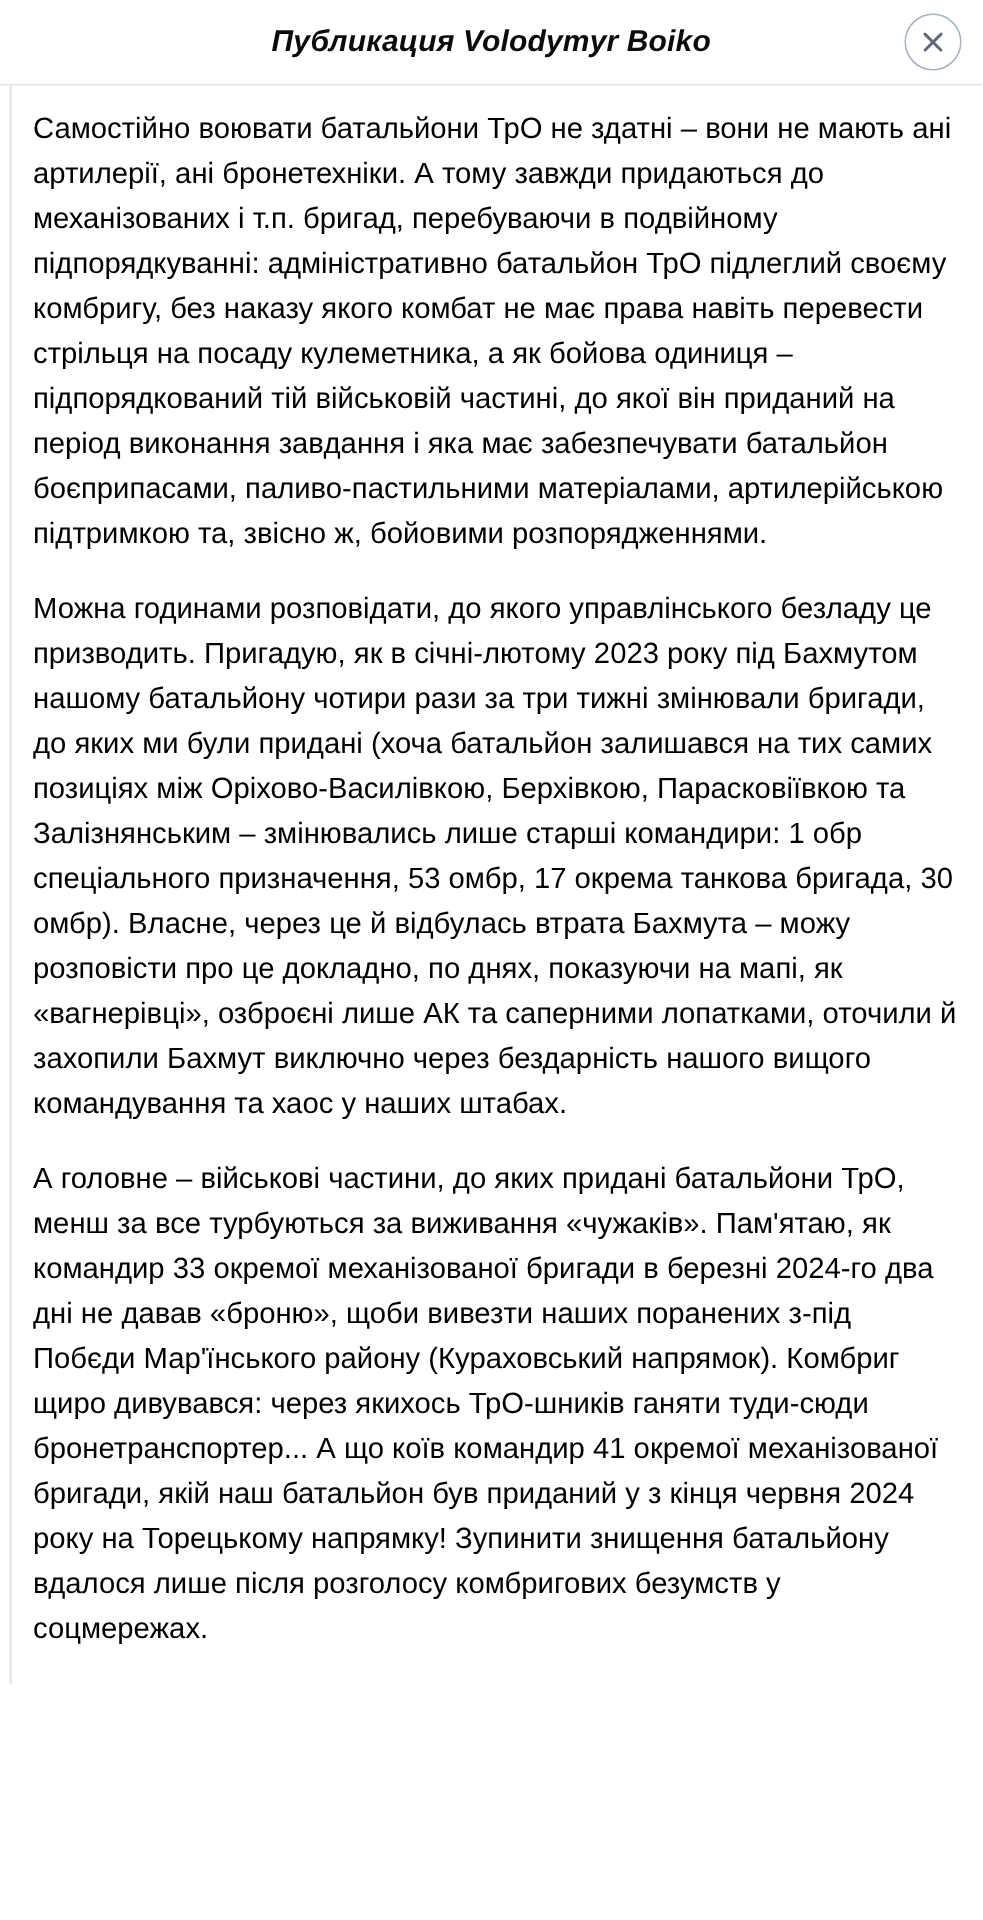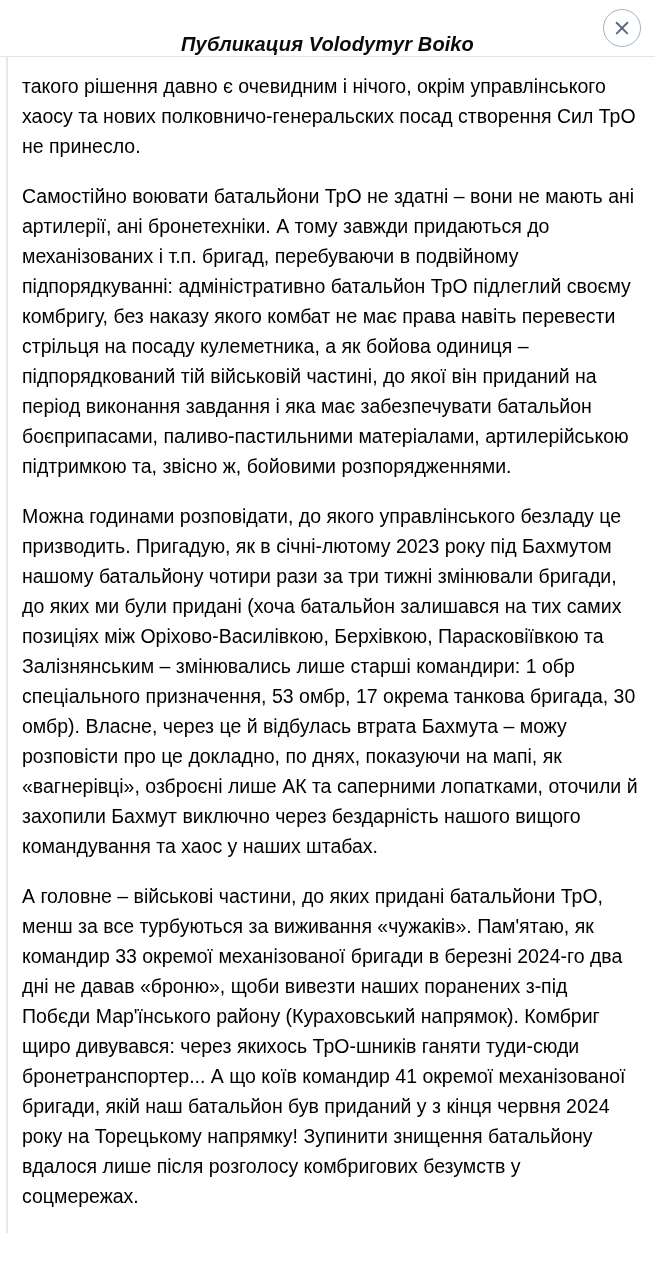--- a/index.html
+++ b/index.html
@@ -20,21 +20,21 @@
     min-height: 1280px;
     background: #ffffff;
     overflow: hidden;
   }
   
   .header {
     position: relative;
     height: 56px;
     background: #ffffff;
     display: flex;
-    align-items: flex-end;
+    align-items: center;
     justify-content: center;
     border-bottom: 1px solid #e3e6e8;
   }
   .header-title {
     font-size: 20px;
     font-weight: bold;
     font-style: italic;
     letter-spacing: 0.1px;
     color: #0b0b0b;
     text-align: center;
@@ -118,20 +118,19 @@
     <div class="header-title">Публикация Volodymyr Boiko</div>
     <div class="close-button">
       <span class="close-icon"></span>
     </div>
   </div>
 
   <div class="content-wrap">
     <div class="left-rule"></div>
 
     <div class="post-body">
-      <p class="paragraph">такого рішення давно є очевидним і нічого, окрім управлінського хаосу та нових полковничо-генеральских посад створення Сил ТрО не принесло.</p>
       <p class="paragraph">Самостійно воювати батальйони ТрО не здатні – вони не мають ані артилерії, ані бронетехніки. А тому завжди придаються до механізованих і т.п. бригад, перебуваючи в подвійному підпорядкуванні: адміністративно батальйон ТрО підлеглий своєму комбригу, без наказу якого комбат не має права навіть перевести стрільця на посаду кулеметника, а як бойова одиниця – підпорядкований тій військовій частині, до якої він приданий на період виконання завдання і яка має забезпечувати батальйон боєприпасами, паливо-пастильними матеріалами, артилерійською підтримкою та, звісно ж, бойовими розпорядженнями.</p>
       <p class="paragraph">Можна годинами розповідати, до якого управлінського безладу це призводить. Пригадую, як в січні-лютому 2023 року під Бахмутом нашому батальйону чотири рази за три тижні змінювали бригади, до яких ми були придані (хоча батальйон залишався на тих самих позиціях між Оріхово-Василівкою, Берхівкою, Парасковіївкою та Залізнянським – змінювались лише старші командири: 1 обр спеціального призначення, 53 омбр, 17 окрема танкова бригада, 30 омбр). Власне, через це й відбулась втрата Бахмута – можу розповісти про це докладно, по днях, показуючи на мапі, як «вагнерівці», озброєні лише АК та саперними лопатками, оточили й захопили Бахмут виключно через бездарність нашого вищого командування та хаос у наших штабах.</p>
       <p class="paragraph">А головне – військові частини, до яких придані батальйони ТрО, менш за все турбуються за виживання «чужаків». Пам'ятаю, як командир 33 окремої механізованої бригади в березні 2024-го два дні не давав «броню», щоби вивезти наших поранених з-під Побєди Мар'їнського району (Кураховський напрямок). Комбриг щиро дивувався: через якихось ТрО-шників ганяти туди-сюди бронетранспортер... А що коїв командир 41 окремої механізованої бригади, якій наш батальйон був приданий у з кінця червня 2024 року на Торецькому напрямку! Зупинити знищення батальйону вдалося лише після розголосу комбригових безумств у соцмережах.</p>
     </div>
   </div>
 
 </div>
 
 </body></html>

